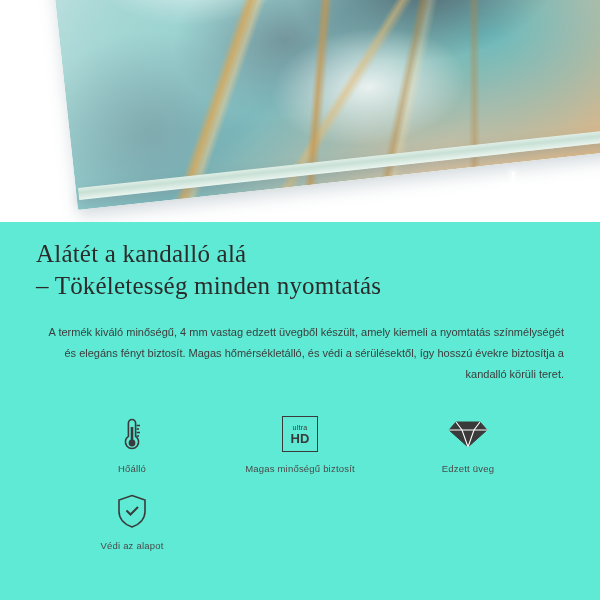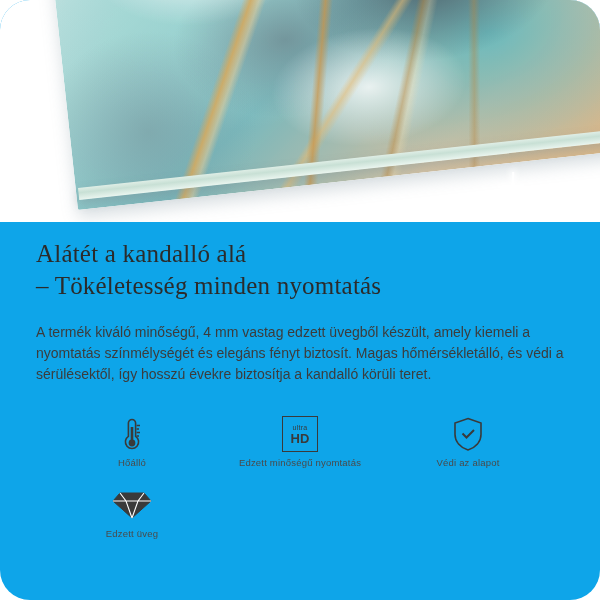--- a/index.html
+++ b/index.html
@@ -10,23 +10,22 @@
     width: 600px;
     height: 600px;
     background: #ffffff;
     font-family: "Liberation Sans", sans-serif;
     overflow: hidden;
   }
   .page {
     position: relative;
     width: 600px;
     height: 600px;
-    background: #0ea5e9;
-    overflow: hidden;
-    border-radius: 30px;
+    background: #5eead4;
+    overflow: hidden;
   }
 
   
   .hero {
     position: relative;
     width: 600px;
     height: 222px;
     overflow: hidden;
     background: #ffffff;
   }
@@ -125,23 +124,24 @@
     font-weight: 400;
     color: #2b2b2b;
     font-size: 25px;
     line-height: 32px;
     letter-spacing: .2px;
   }
   .headline .l2 { display: block; }
   .body-text {
     margin: 20px 0 0 0;
     color: #3c3c3c;
-    font-size: 14px;
+    font-size: 11px;
     line-height: 21px;
     max-width: 530px;
+    text-align: right;
   }
 
   
   .features {
     margin-top: 26px;
     display: grid;
     grid-template-columns: repeat(3, 1fr);
     grid-row-gap: 14px;
     padding: 0 12px;
     box-sizing: border-box;
@@ -152,20 +152,21 @@
     align-items: center;
     justify-content: flex-start;
   }
   .feature-icon {
     height: 46px;
     display: flex;
     align-items: center;
     justify-content: center;
   }
   .feature-label {
+    margin-top: 6px;
     font-size: 9.5px;
     color: #4a4a4a;
     text-align: center;
     letter-spacing: .2px;
   }
   .ultrahd {
     width: 34px;
     height: 34px;
     border: 1.4px solid #3a3a3a;
     display: flex;
@@ -213,40 +214,40 @@
         <div class="feature-label">Hőálló</div>
       </div>
 
       <div class="feature">
         <div class="feature-icon">
           <div class="ultrahd">
             <span class="u1">ultra</span>
             <span class="u2">HD</span>
           </div>
         </div>
-        <div class="feature-label">Edzett minőségű nyomtatás</div>
+        <div class="feature-label">Magas minőségű biztosít</div>
+      </div>
+
+      <div class="feature">
+        <div class="feature-icon">
+          <svg width="40" height="34" viewBox="0 0 40 34" fill="#3a3a3a" stroke="#3a3a3a" stroke-width="1">
+            <path d="M8 5h24l7 8-19 17L1 13z" fill="#3a3a3a"></path>
+            <path d="M8 5 14 13l6 17M32 5 26 13l-6 17M1 13h38" stroke="#ffffff" stroke-width="1.1" fill="none"></path>
+          </svg>
+        </div>
+        <div class="feature-label">Edzett üveg</div>
       </div>
 
       <div class="feature">
         <div class="feature-icon">
           <svg width="34" height="40" viewBox="0 0 34 40" fill="none" stroke="#3a3a3a" stroke-width="1.6">
             <path d="M17 4.5 30 9v11.5C30 28 24.3 33.5 17 36 9.7 33.5 4 28 4 20.5V9z"></path>
             <path d="m11.5 19.5 4 4 7.5-7.5" stroke-width="2"></path>
           </svg>
         </div>
         <div class="feature-label">Védi az alapot</div>
       </div>
 
-      <div class="feature">
-        <div class="feature-icon">
-          <svg width="40" height="34" viewBox="0 0 40 34" fill="#3a3a3a" stroke="#3a3a3a" stroke-width="1">
-            <path d="M8 5h24l7 8-19 17L1 13z" fill="#3a3a3a"></path>
-            <path d="M8 5 14 13l6 17M32 5 26 13l-6 17M1 13h38" stroke="#ffffff" stroke-width="1.1" fill="none"></path>
-          </svg>
-        </div>
-        <div class="feature-label">Edzett üveg</div>
-      </div>
-
 
 
     </div>
   </div>
 </div>
 
 </body></html>

